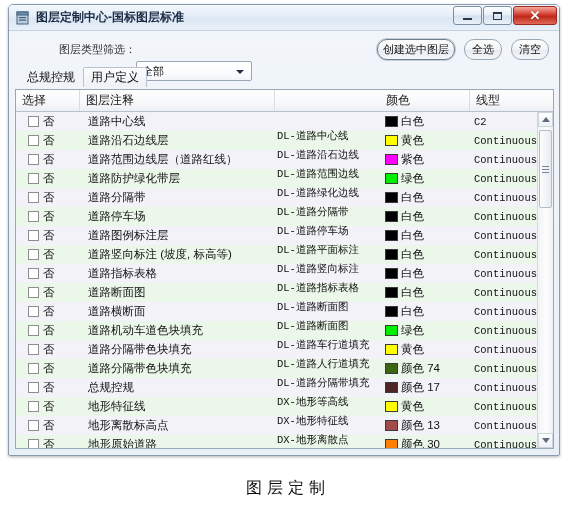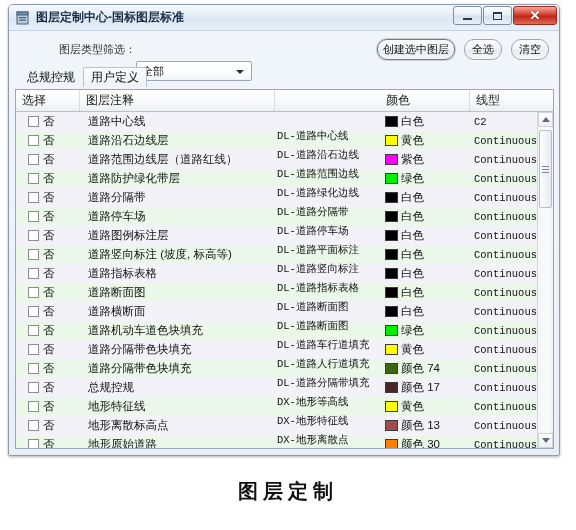--- a/index.html
+++ b/index.html
@@ -310,22 +310,22 @@
   }
   .grip { width: 7px; }
   .grip i { display:block; height:1px; background:#7b8798; margin:2px 0; }
 
   
   .caption {
     position: absolute;
     left: 0; right: 0;
     top: 478px;
     text-align: center;
-    font-size: 20px;
-    font-weight: bold;
+    font-size: 16px;
+    font-weight: normal;
     color: #111;
     letter-spacing: 5px;
   }
 </style>
 </head>
 <body>
 
 <div class="window">
 
   <div class="titlebar">

